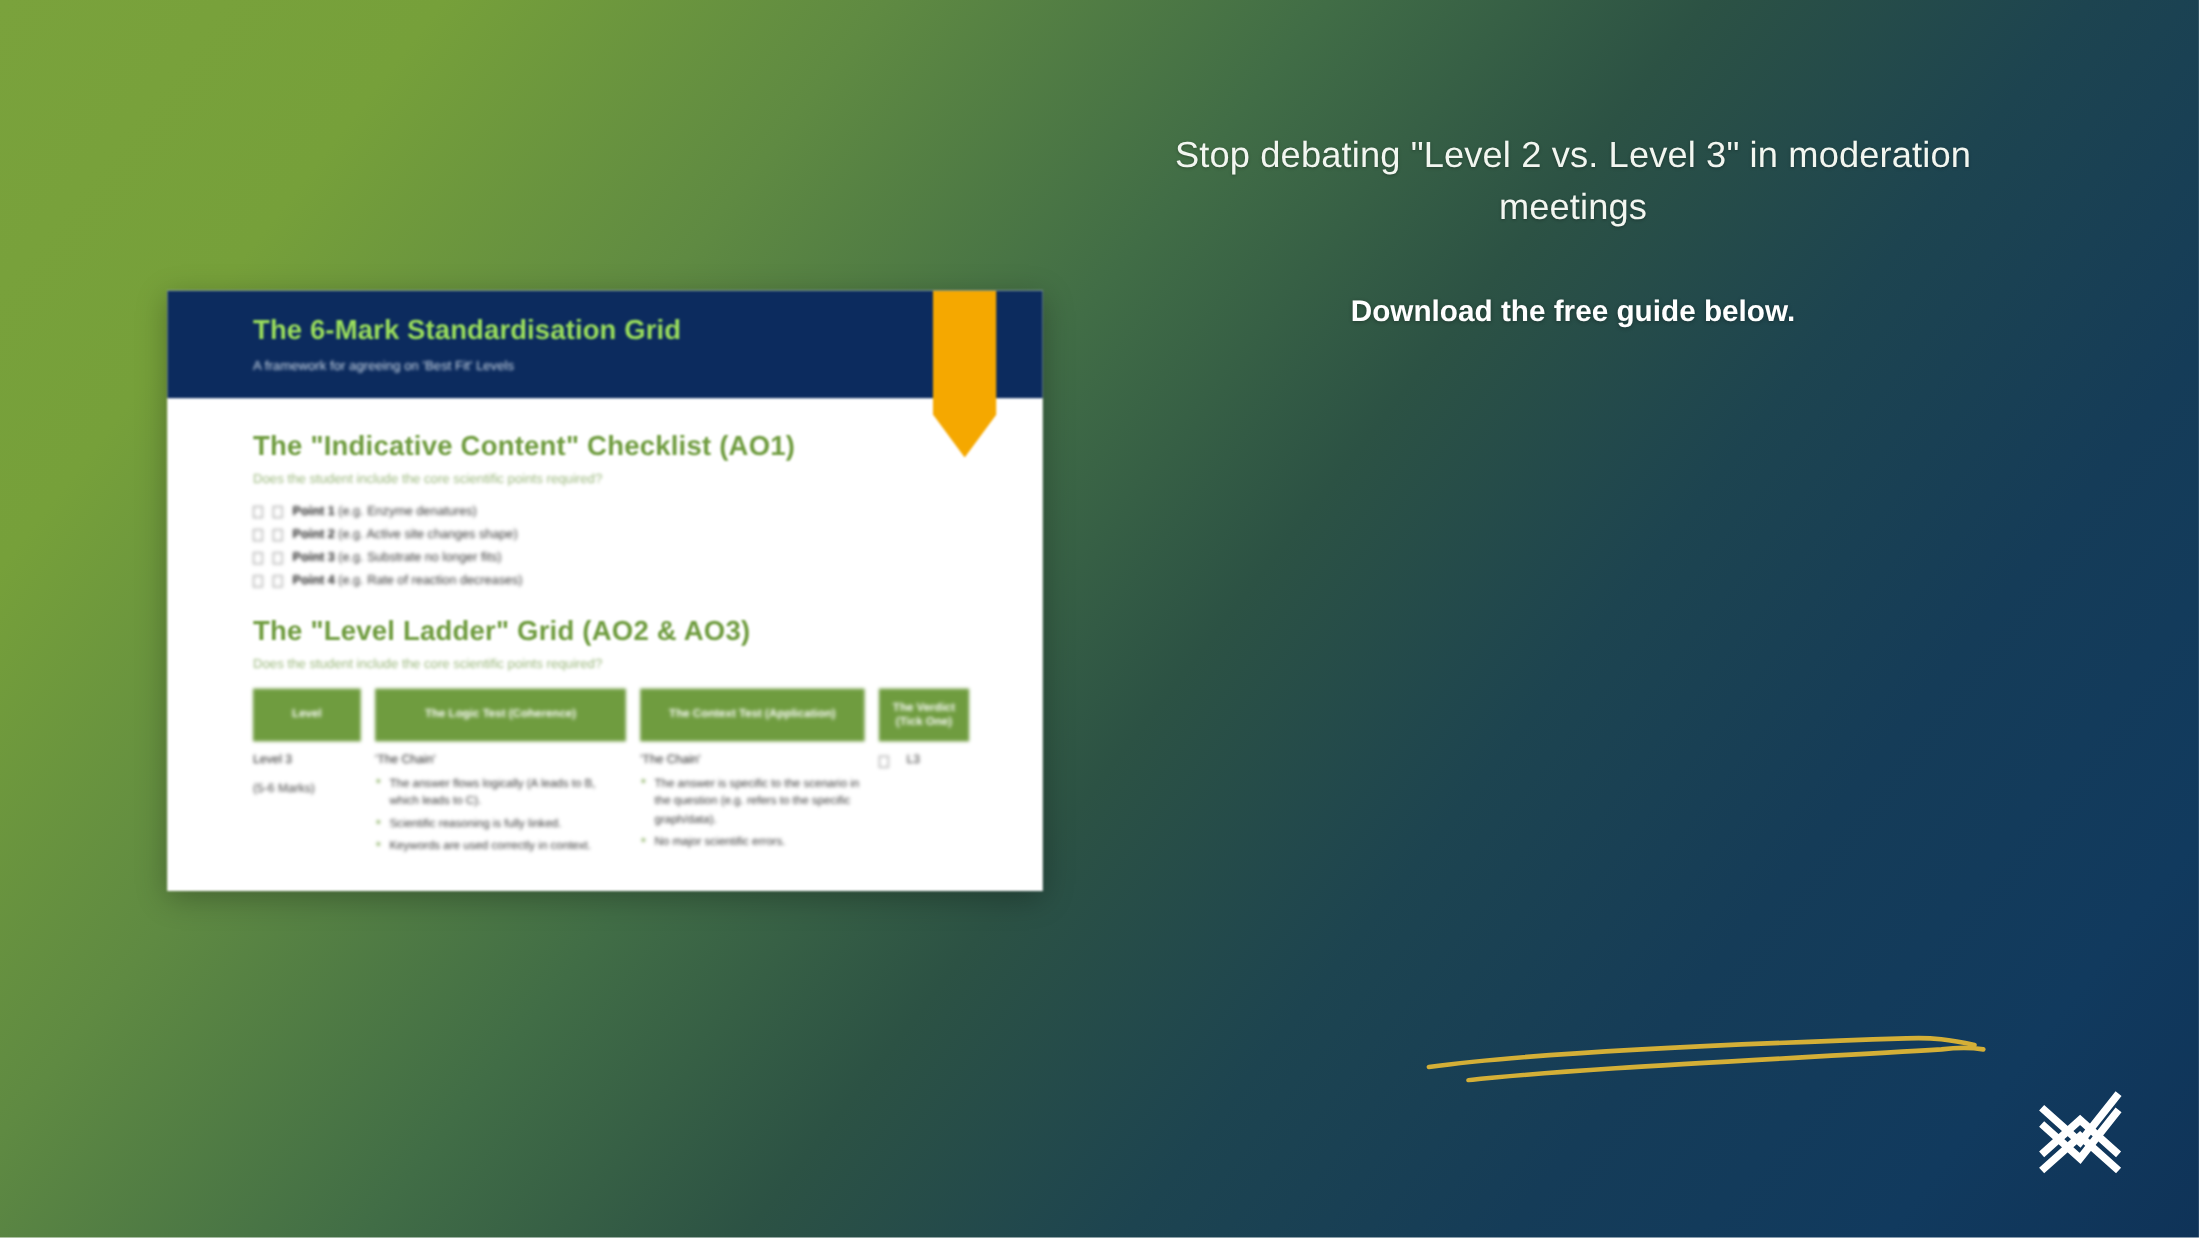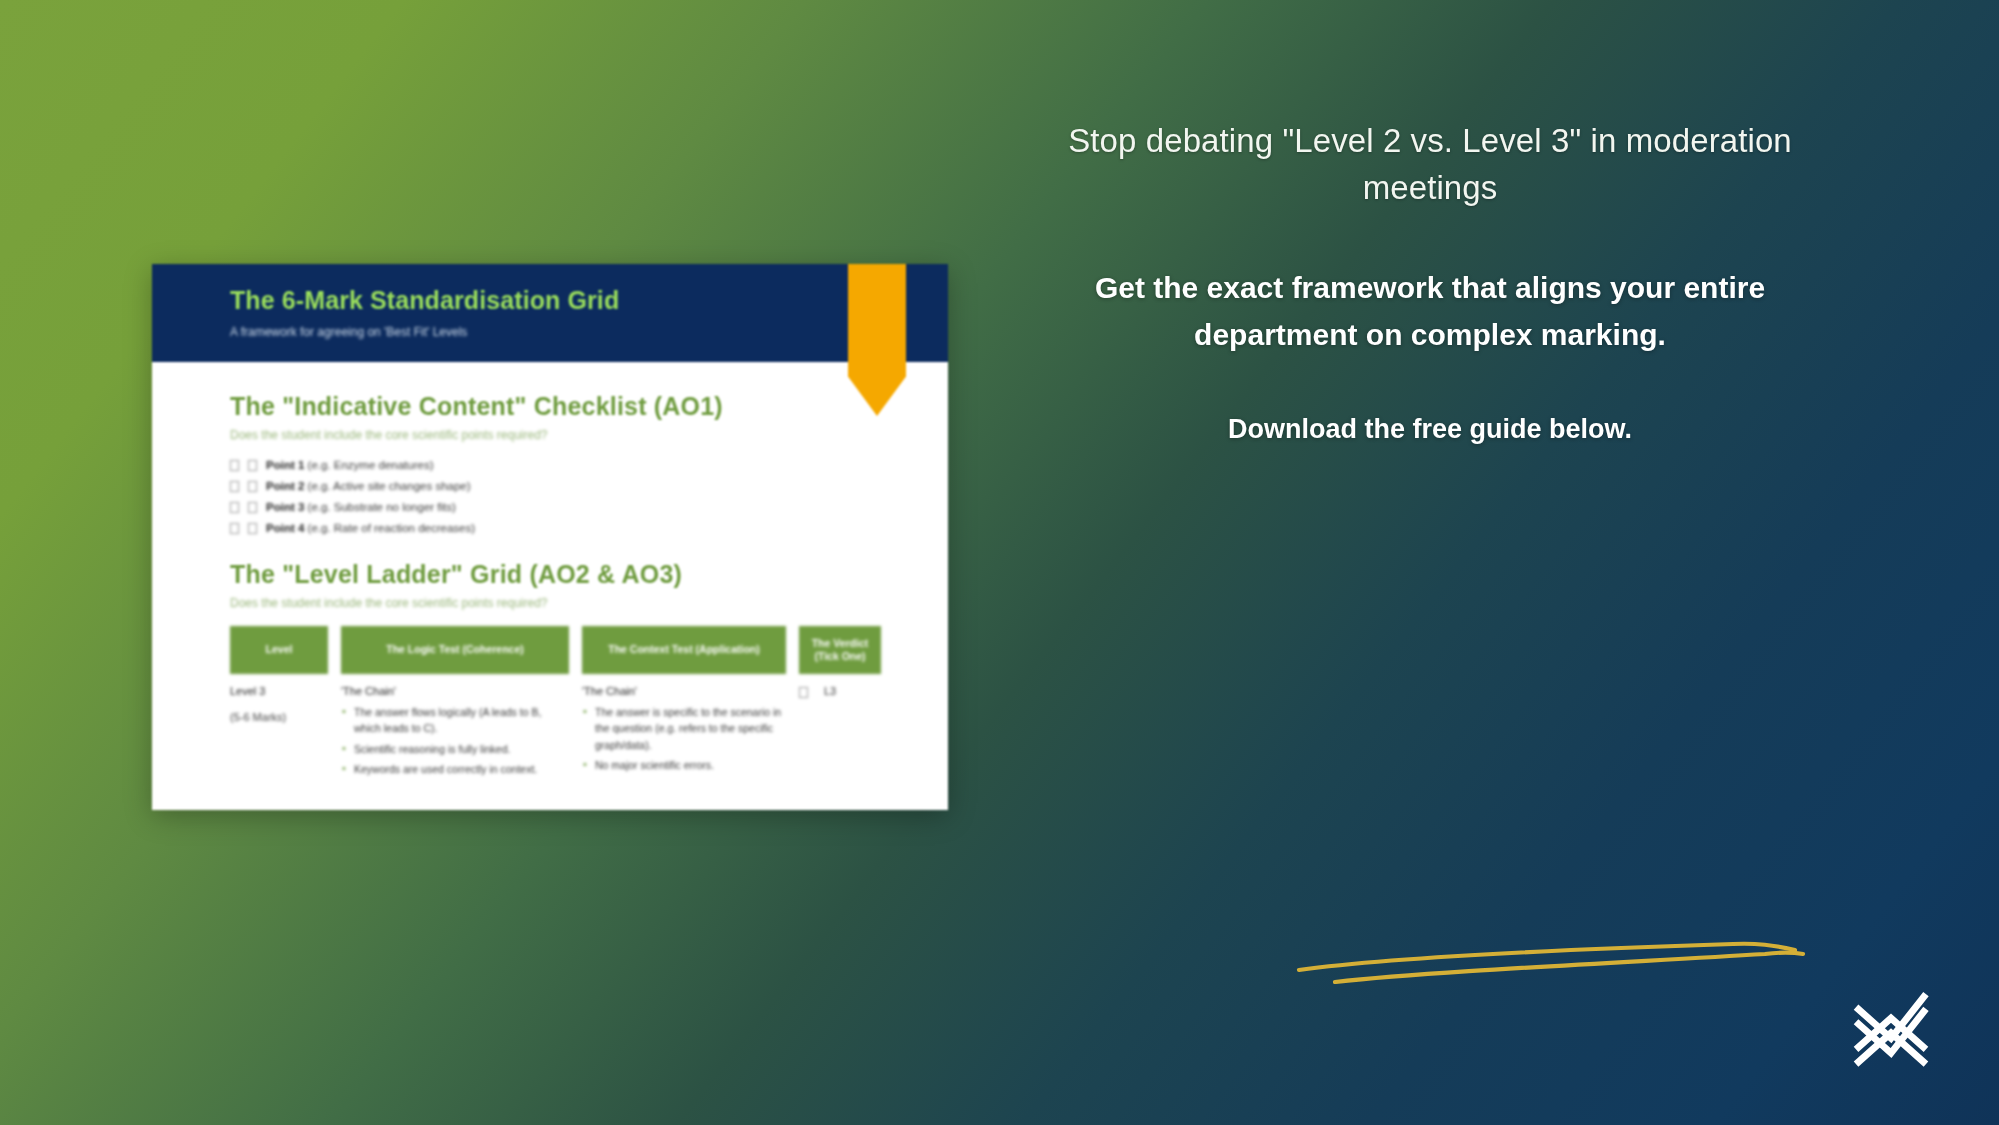--- a/index.html
+++ b/index.html
@@ -232,21 +232,20 @@
     </div>
 
   </div>
 </div>
 
 <div id="copy">
 
   <div id="eyebrow">Stop debating "Level 2 vs. Level 3" in moderation meetings</div>
 
 
-  <div id="subcopy">Get the exact framework that aligns your entire department on complex marking.</div>
 
   <div id="cta">Download the free guide below.</div>
 </div>
 
 <svg id="swoosh" viewBox="0 0 520 46" fill="none">
   <path d="M4 32 C 90 20, 250 12, 438 6 C 462 5, 478 7, 500 12" stroke="#D4AF37" stroke-width="4.2" stroke-linecap="round"></path>
   <path d="M40 44 C 130 34, 300 26, 470 16 C 486 14, 496 14, 508 16" stroke="#D4AF37" stroke-width="4.2" stroke-linecap="round"></path>
 </svg>
 
 <svg id="logo" viewBox="0 0 100 100" fill="none">

